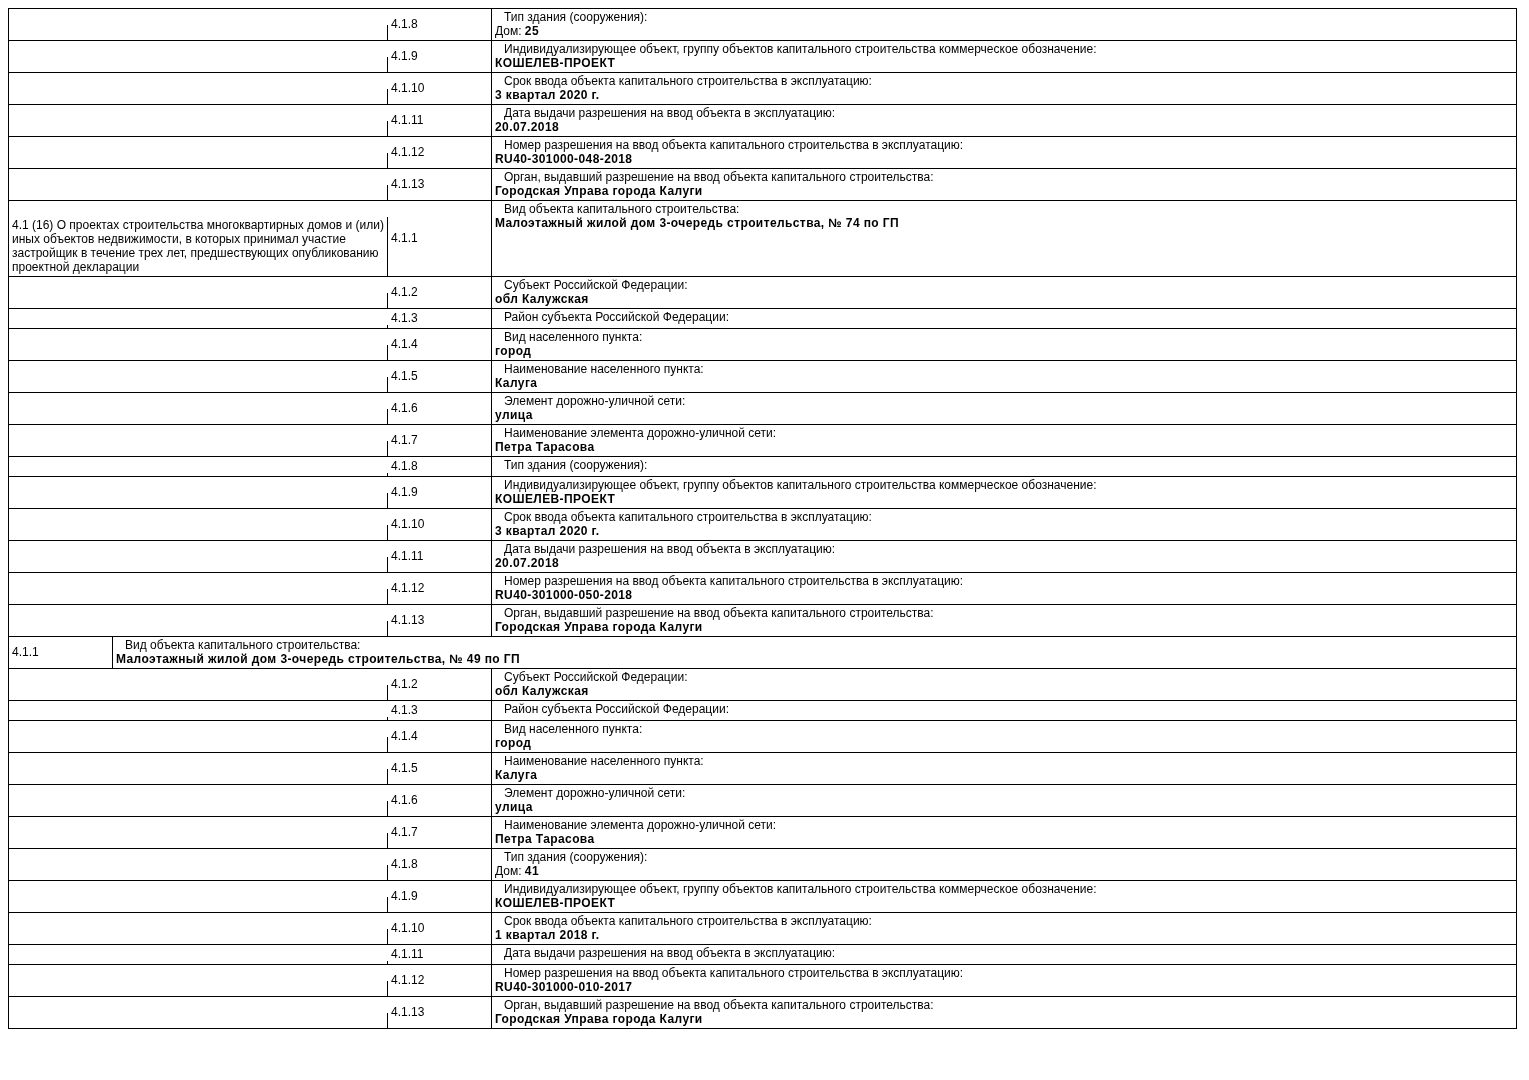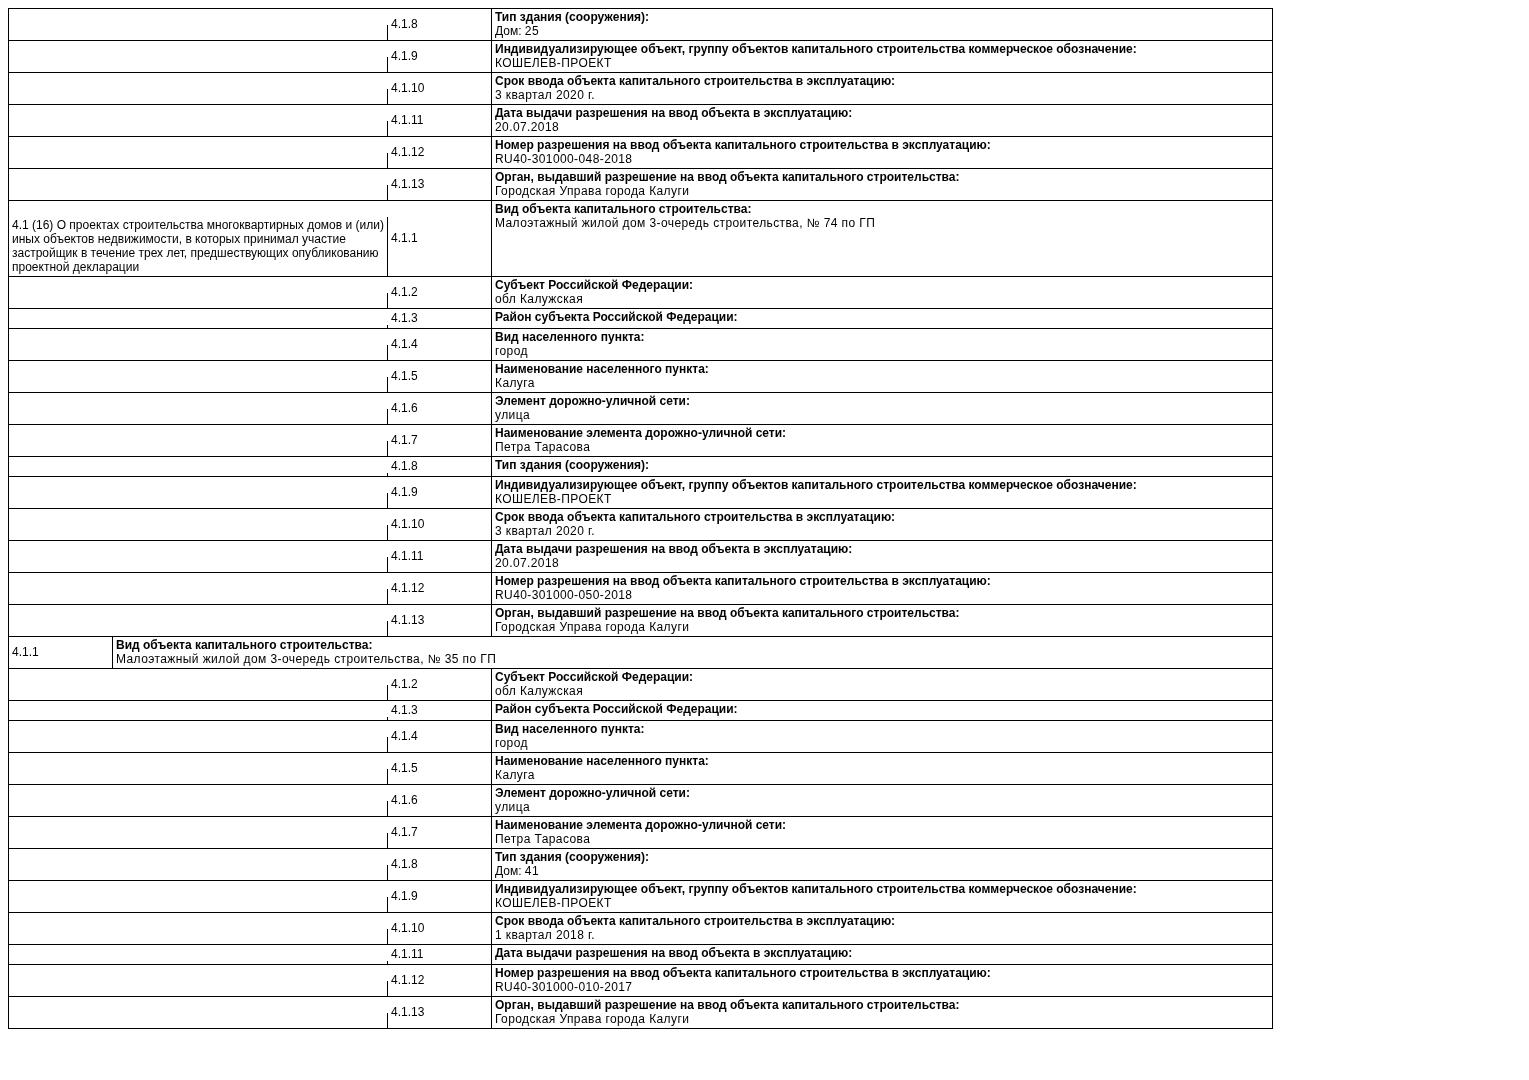--- a/index.html
+++ b/index.html
@@ -8,21 +8,21 @@
     width: 1529px;
     height: 1080px;
     overflow: hidden;
     font-family: "Liberation Sans", "DejaVu Sans", sans-serif;
     color: #000000;
   }
   .doc-table {
     position: absolute;
     left: 8px;
     top: 8px;
-    width: 1265px;
+    width: 1509px;
     border-top: 1px solid #000;
     border-left: 1px solid #000;
   }
   .row {
     display: flex;
     align-items: stretch;
   }
   .cell {
     border-right: 1px solid #000;
     border-bottom: 1px solid #000;
@@ -39,30 +39,31 @@
     width: 104px;
     flex: 0 0 104px;
     display: flex;
     align-items: center;
   }
   .cell-content {
     flex: 1 1 auto;
   }
   .field-label {
     display: block;
-    font-weight: bold;
+    font-weight: normal;
+    margin-left: 9px;
   }
   .value-line {
     display: block;
   }
   .value-prefix {
     font-weight: normal;
   }
   .field-value {
-    font-weight: normal;
+    font-weight: bold;
     letter-spacing: 0.4px;
   }
 </style>
 </head>
 <body>
 
 <div class="doc-table">
     <div class="row">
     <div class="cell cell-desc">
       <span></span>
@@ -289,21 +290,21 @@
       <span class="field-label">Орган, выдавший разрешение на ввод объекта капитального строительства:</span>
       <span class="value-line"><span class="value-prefix"></span><span class="field-value">Городская Управа города Калуги</span></span>
     </div>
   </div>
     <div class="row">
     <div class="cell cell-num">
       <span>4.1.1</span>
     </div>
     <div class="cell cell-content">
       <span class="field-label">Вид объекта капитального строительства:</span>
-      <span class="value-line"><span class="value-prefix"></span><span class="field-value">Малоэтажный жилой дом 3-очередь строительства, № 35 по ГП</span></span>
+      <span class="value-line"><span class="value-prefix"></span><span class="field-value">Малоэтажный жилой дом 3-очередь строительства, № 49 по ГП</span></span>
     </div>
   </div>
     <div class="row">
     <div class="cell cell-desc">
       <span></span>
     </div>
     <div class="cell cell-num">
       <span>4.1.2</span>
     </div>
     <div class="cell cell-content">

